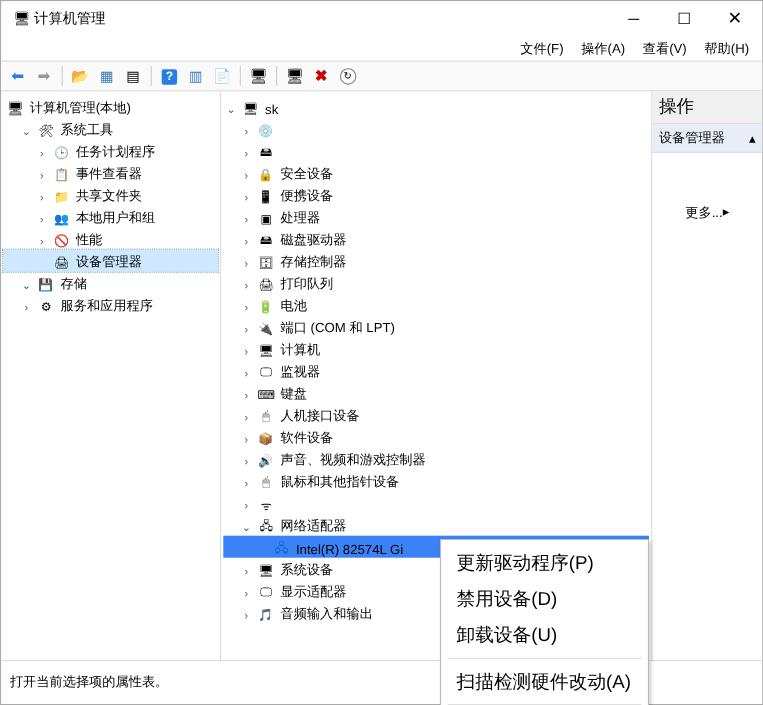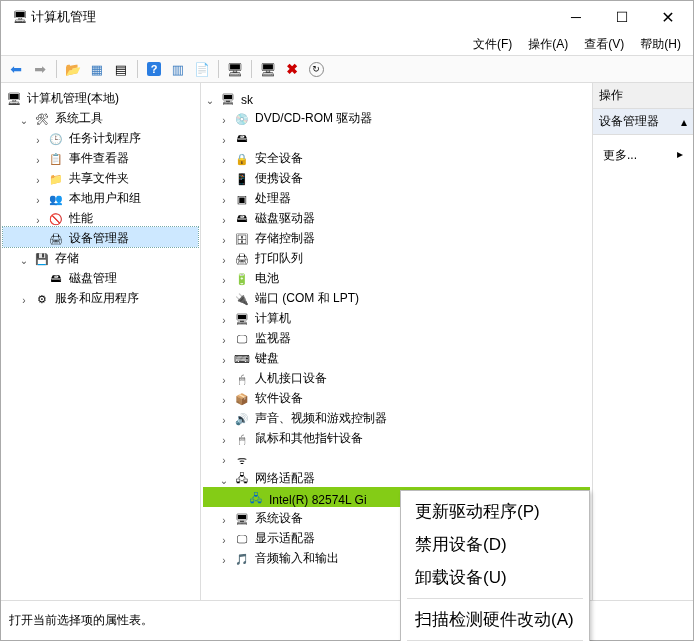--- a/index.html
+++ b/index.html
@@ -15,26 +15,26 @@
 
 .toolbar { height: 28px; border-top: 1px solid #ddd; border-bottom: 1px solid #ddd; display: flex; align-items: center; padding: 0 4px; gap: 2px; background: #fafafa; }
 .toolbar .tb { width: 22px; height: 22px; display: flex; align-items: center; justify-content: center; }
 .toolbar .sep { width: 1px; height: 18px; background: #ccc; margin: 0 3px; }
 
 .body { flex: 1; display: flex; min-height: 0; }
 .left { width: 200px; border-right: 1px solid #ddd; overflow: auto; padding: 4px 2px; }
 .center-wrap { flex: 1; display: flex; min-height: 0; }
 .center { flex: 1; border-right: 1px solid #ddd; overflow: auto; padding: 4px 2px; position: relative; }
 .right { width: 100px; display: flex; flex-direction: column; }
-.right .hdr { background: #f0f0f0; border-bottom: 1px solid #ddd; padding: 4px 6px; font-size: 12px; }
+.right .hdr { background: #f0f0f0; border-bottom: 1px solid #ddd; padding: 4px 6px; font-size: 16px; }
 .right .sub { background: #e8eef7; padding: 4px 6px; display: flex; justify-content: space-between; align-items: center; border-bottom: 1px solid #ddd; font-size: 11px; }
-.right .more { padding: 12px 10px; display: flex; justify-content: space-between; font-size: 11px; }
+.right .more { padding: 12px 10px; display: flex; justify-content: center; font-size: 11px; margin-top: 34px; }
 .row { display: flex; align-items: flex-end; height: 20px; padding-right: 4px; }
 .row.selected { background: #cde8ff; outline: 1px dotted #7aa; }
-.row.sel2 { background: #84cc16; }
+.row.sel2 { background: #3b82f6; }
 .tw { width: 14px; height: 14px; display: inline-flex; align-items: center; justify-content: center; flex: 0 0 14px; color: #555; font-size: 10px; }
 .ic { width: 16px; height: 16px; display: inline-flex; align-items: center; justify-content: center; margin: 0 3px; flex: 0 0 16px; }
 .lbl { padding: 0 2px; }
 .ind { display: inline-block; flex: 0 0 auto; }
 .ind.d1 { width: 14px; } .ind.d2 { width: 28px; }
 
 .ctx { position: absolute; left: 400px; top: 490px; width: 190px; background: #fff; border: 1px solid #bbb; box-shadow: 2px 2px 4px rgba(0,0,0,.2); padding: 4px 0; z-index: 10; }
 .ctx .mi { padding: 5px 14px; font-size: 17px; }
 .ctx .msep { height: 1px; background: #ddd; margin: 4px 6px; }
 .ctx .mi.prop { font-size: 18px; padding: 8px 14px 6px; position: relative; }
@@ -200,45 +200,38 @@
         <span class="ic i-dev"></span>
         <span class="lbl">设备管理器</span>
       </div>
     <div class="row">
         <span class="ind d1"></span>
         <span class="tw">⌄</span>
         <span class="ic i-store"></span>
         <span class="lbl">存储</span>
       </div>
     <div class="row">
-        <span class="ind d2"></span>
-        <span class="tw"></span>
-        <span class="ic i-disk"></span>
-        <span class="lbl">磁盘管理</span>
-      </div>
-    <div class="row">
         <span class="ind d1"></span>
         <span class="tw">›</span>
         <span class="ic i-svc"></span>
         <span class="lbl">服务和应用程序</span>
       </div>
   </div>
 
   <div class="center-wrap">
   <div class="center">
     <div class="row">
           <span class="tw">⌄</span>
           <span class="ic i-pc"></span>
           <span class="lbl">sk</span>
         </div>
     <div class="row">
           <span class="ind d1"></span>
           <span class="tw">›</span>
           <span class="ic i-cd"></span>
-          <span class="lbl">DVD/CD-ROM 驱动器</span>
         </div>
     <div class="row">
           <span class="ind d1"></span>
           <span class="tw">›</span>
           <span class="ic i-ide"></span>
         </div>
     <div class="row">
           <span class="ind d1"></span>
           <span class="tw">›</span>
           <span class="ic i-sec"></span>

